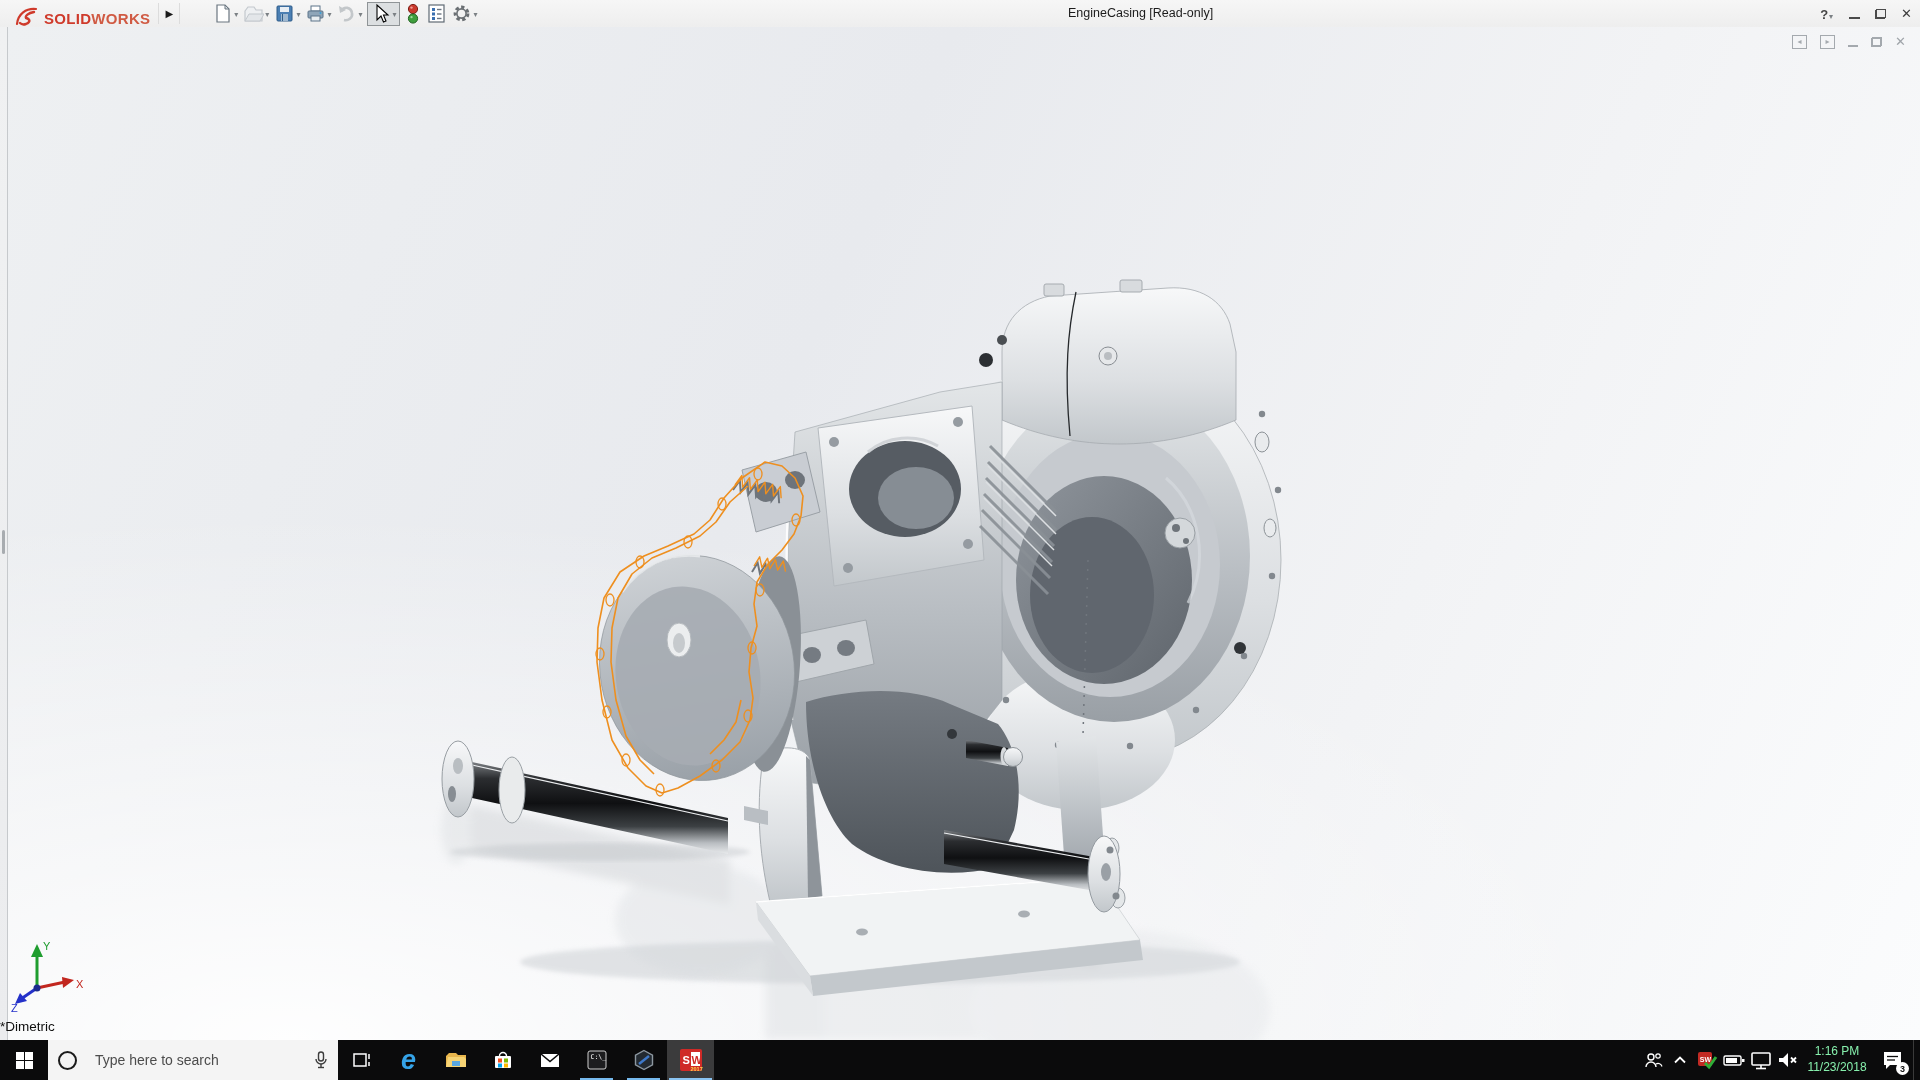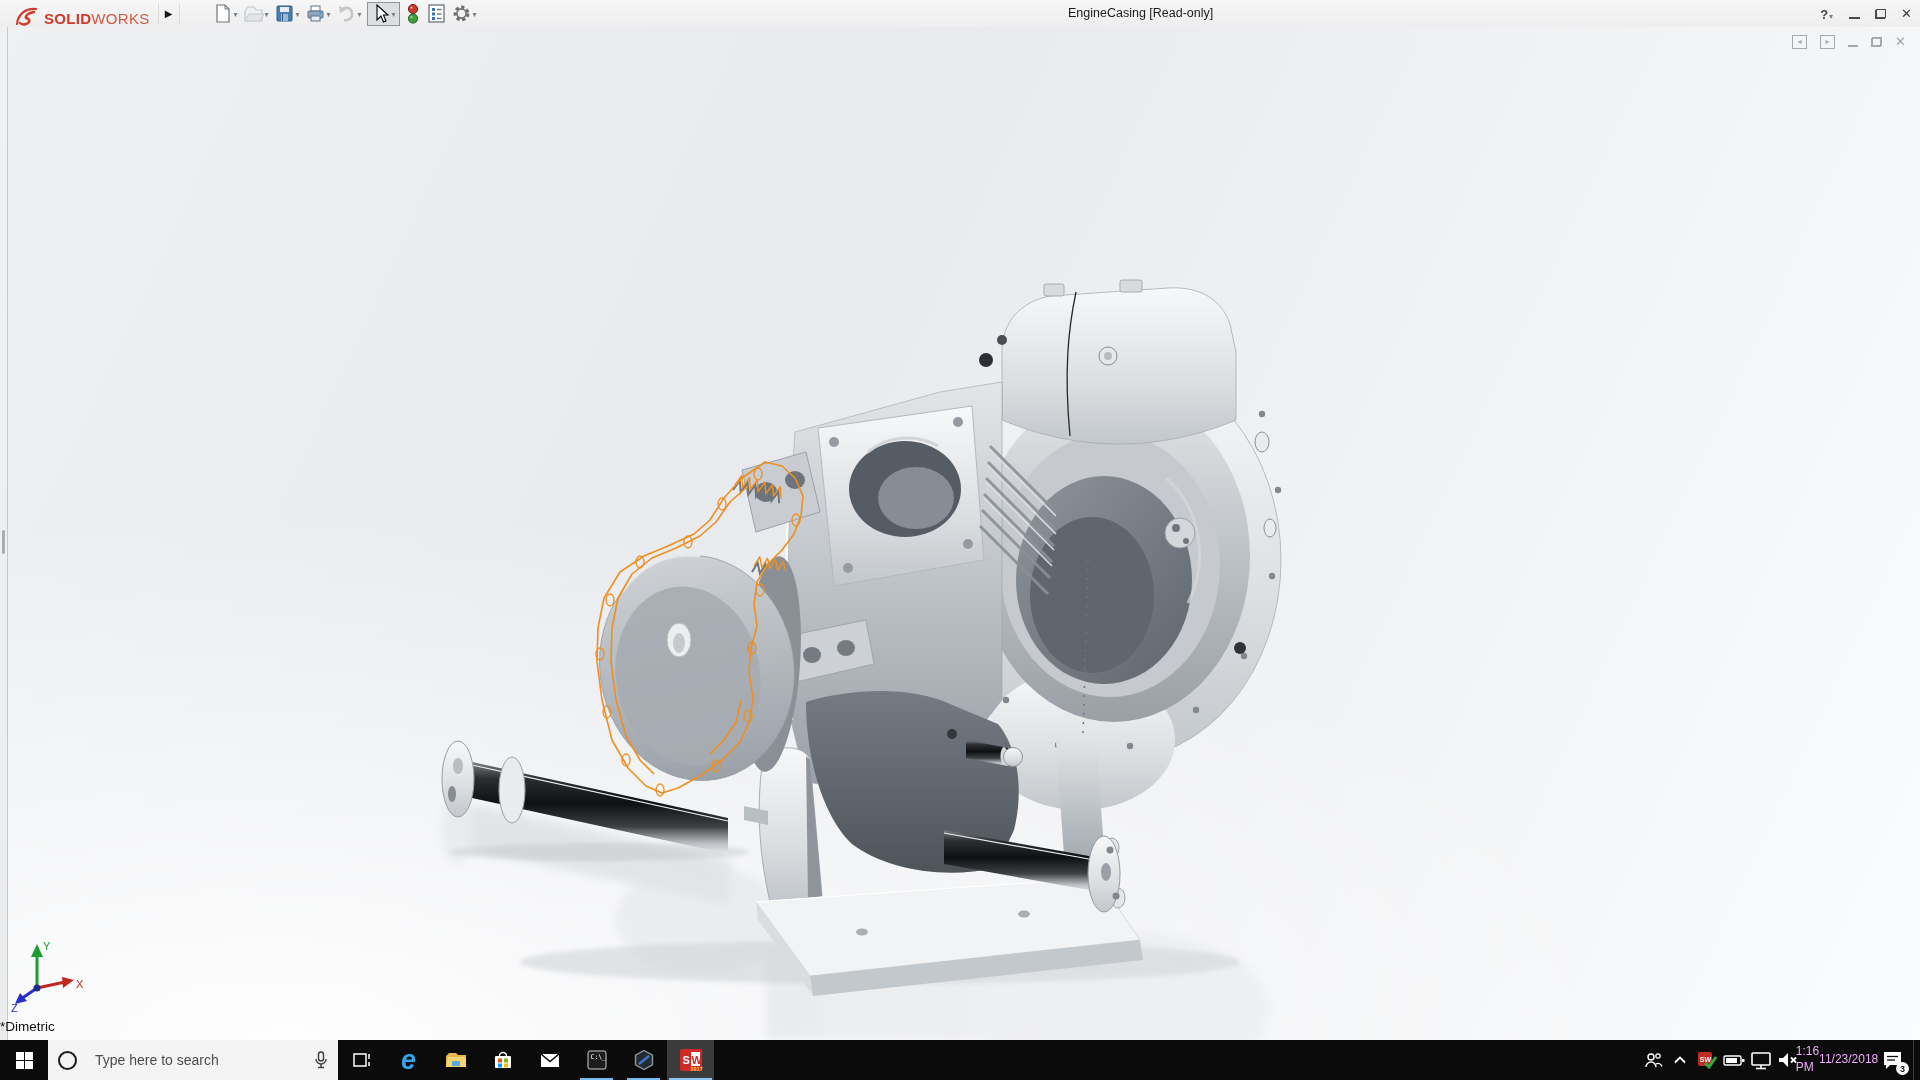--- a/index.html
+++ b/index.html
@@ -5,21 +5,21 @@
   html,body{margin:0;padding:0;background:#222;}
   .screen{position:relative;width:1920px;height:1080px;overflow:hidden;
           font-family:"Liberation Sans",sans-serif;user-select:none;}
 
   
   .titlebar{position:absolute;top:0;left:0;width:1920px;height:27px;
             background:linear-gradient(#f6f6f6,#eeeeee);
             border-bottom:1px solid #d8dadb;display:flex;align-items:center;}
   .logo{display:flex;align-items:flex-end;margin-left:14px;height:27px;}
   .logo-prefix{color:#cf3a2b;font-weight:bold;font-size:15px;letter-spacing:.3px;margin-left:4px;}
-  .logo-suffix{color:#d05a43;font-weight:400;font-size:15px;letter-spacing:.3px;}
+  .logo-suffix{color:#d05a43;font-weight:700;font-size:15px;letter-spacing:.3px;}
   .flyout{width:20px;height:21px;margin-left:8px;border-left:1px solid #dcdcdc;border-right:1px solid #dcdcdc;
           display:flex;align-items:center;justify-content:center;font-size:10px;color:#1a1a1a;cursor:default;}
   .toolbar{display:flex;align-items:center;margin-left:30px;height:27px;}
   .tb-btn{display:flex;align-items:center;padding:0 2px;height:25px;}
   .caret{font-size:8px;color:#7b8084;margin:2px 1px 0 1px;}
   .pressed-group{display:flex;align-items:center;background:#dcdfe1;border:1px solid #8f9497;height:22px;padding:0 2px;margin:0 2px;}
   .doc-title{position:absolute;left:1068px;top:6px;font-size:12.5px;color:#1b1b1b;white-space:nowrap;}
   .win-ctrls{position:absolute;right:8px;top:0;height:27px;display:flex;align-items:center;gap:15px;color:#454545;}
   .help-q{font-size:13px;font-weight:bold;}
   .min-bar{display:inline-block;width:11px;height:2px;background:#4a4a4a;margin-top:8px;}
@@ -61,22 +61,22 @@
   .mic{margin-left:auto;}
   .tk-icons{display:flex;}
   .tk-btn{position:relative;width:47px;display:flex;align-items:center;justify-content:center;}
   .tk-btn.open::after{content:"";position:absolute;left:7px;right:7px;bottom:0;height:2px;background:#76b9ed;}
   .tk-btn.active{background:rgba(255,255,255,.20);}
   .tk-btn.active::after{left:2px;right:2px;background:#8ac4f2;}
   .edge-e{font-size:27px;font-weight:bold;font-style:italic;color:#35a3e8;line-height:1;}
   .tk-spacer{flex:1;}
   .tray{display:flex;align-items:stretch;}
   .tray-btn{width:27px;display:flex;align-items:center;justify-content:center;}
-  .clock{width:72px;display:flex;justify-content:center;align-items:center;
-         color:#f0abfc;font-size:12px;line-height:1.3;}
+  .clock{width:72px;display:flex;flex-direction:column;justify-content:center;align-items:center;
+         color:#86efac;font-size:12px;line-height:1.3;}
   .action-btn{position:relative;width:40px;display:flex;align-items:center;justify-content:center;}
   .badge{position:absolute;right:4px;bottom:5px;width:13px;height:13px;border-radius:50%;background:#fff;
          color:#111;font-size:9px;font-weight:bold;display:flex;align-items:center;justify-content:center;}
   .show-desktop{width:6px;border-left:1px solid #3a3a3a;}
 </style>
 </head>
 <body>
 
 <div class="screen">
 

